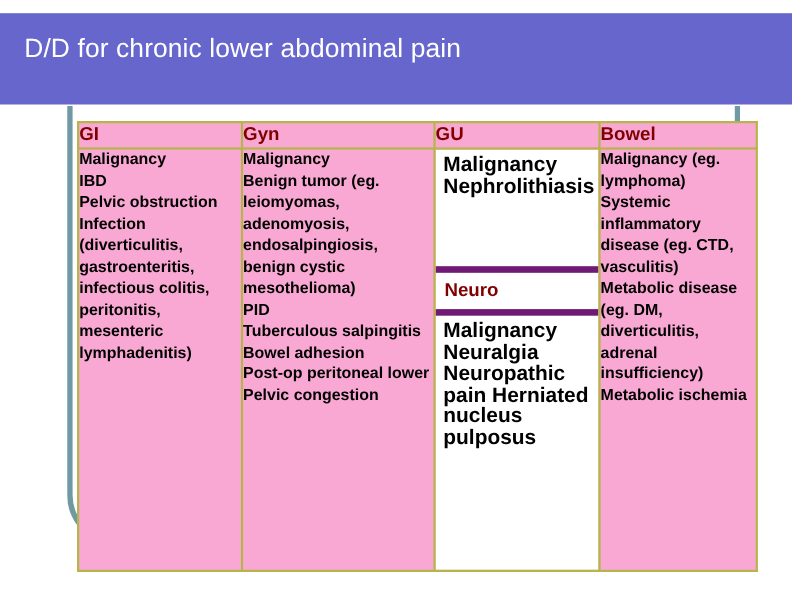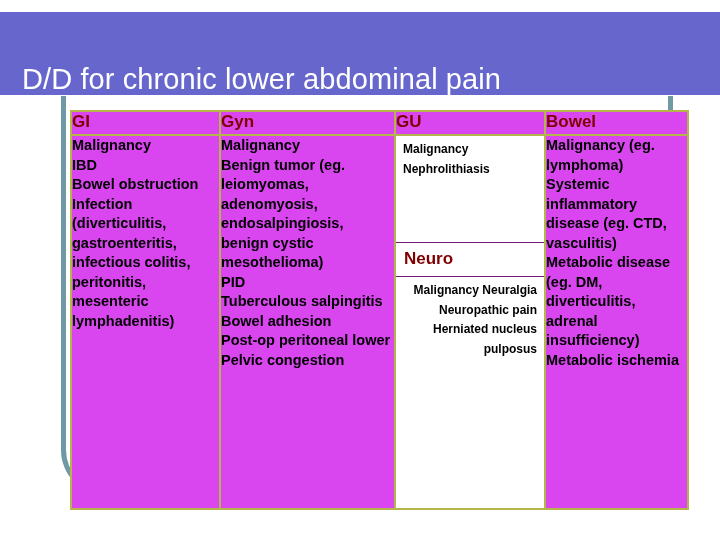--- a/index.html
+++ b/index.html
@@ -20,22 +20,22 @@
     position: absolute;
     left: 0;
     top: 12px;
     width: 720px;
     height: 83px;
     background: #6666cc;
   }
   #title-text {
     position: absolute;
     left: 22px;
-    top: 50px;
-    font-size: 29px;
+    top: 16px;
+    font-size: 24px;
     line-height: 34px;
     color: #ffffff;
     white-space: nowrap;
     letter-spacing: 0.1px;
   }
   #title-rule {
     position: absolute;
     left: 0;
     top: 89px;
     width: 637px;
@@ -68,21 +68,21 @@
     border-collapse: collapse;
     table-layout: fixed;
     width: 609px;
     background: #ffffff;
   }
   table.dd-table td,
   table.dd-table th {
     border: 2px solid #b5b54a;
     vertical-align: top;
     padding: 0;
-    background: #d946ef;
+    background: #f9a8d4;
   }
   th.col-head {
     text-align: left;
     font-size: 17px;
     font-weight: bold;
     color: #800000;
     padding: 5px 8px 7px 8px;
     height: 22px;
   }
   td.col-body {
@@ -100,42 +100,42 @@
     padding: 0;
     border: none;
   }
   table.inner {
     border-collapse: collapse;
     table-layout: fixed;
     width: 100%;
   }
   table.inner td,
   table.inner th {
-    border: 1px solid #701a75;
+    border: 6px solid #701a75;
     vertical-align: top;
     background: #ffffff;
   }
   table.inner th.sub-head {
     text-align: left;
     font-size: 17px;
     font-weight: bold;
     color: #800000;
     padding: 6px 8px 7px 8px;
   }
   table.inner td.sub-body {
     padding: 4px 7px 12px 7px;
-    font-size: 12px;
+    font-size: 19px;
     line-height: 19.5px;
     color: #000000;
     font-weight: bold;
   }
   .no-top { border-top: none !important; }
   .no-left { border-left: none !important; }
   .no-right { border-right: none !important; }
-  .no-bottom { border-bottom: none !important; text-align: right; }
+  .no-bottom { border-bottom: none !important; }
 </style>
 </head>
 <body>
 
 <div id="title-banner">
   <div id="title-text">D/D for chronic lower abdominal pain</div>
   <div id="title-rule"></div>
 </div>
 
 <div id="deco-frame"></div>
@@ -149,21 +149,21 @@
         <th class="col-head" style="width:148px">GU</th>
         <th class="col-head" style="width:141px">Bowel</th>
       </tr>
     </thead>
     <tbody>
       <tr>
 
         <td class="col-body" style="height:360px">
           <span class="entry">Malignancy</span>
           <span class="entry">IBD</span>
-          <span class="entry">Bowel obstruction</span>
+          <span class="entry">Pelvic obstruction</span>
           <span class="entry">Infection (diverticulitis, gastroenteritis, infectious colitis, peritonitis, mesenteric lymphadenitis)</span>
         </td>
 
         <td class="col-body">
           <span class="entry">Malignancy</span>
           <span class="entry">Benign tumor (eg. leiomyomas, adenomyosis, endosalpingiosis, benign cystic mesothelioma)</span>
           <span class="entry">PID</span>
           <span class="entry">Tuberculous salpingitis</span>
           <span class="entry">Bowel adhesion</span>
           <span class="entry">Post-op peritoneal lower</span>

